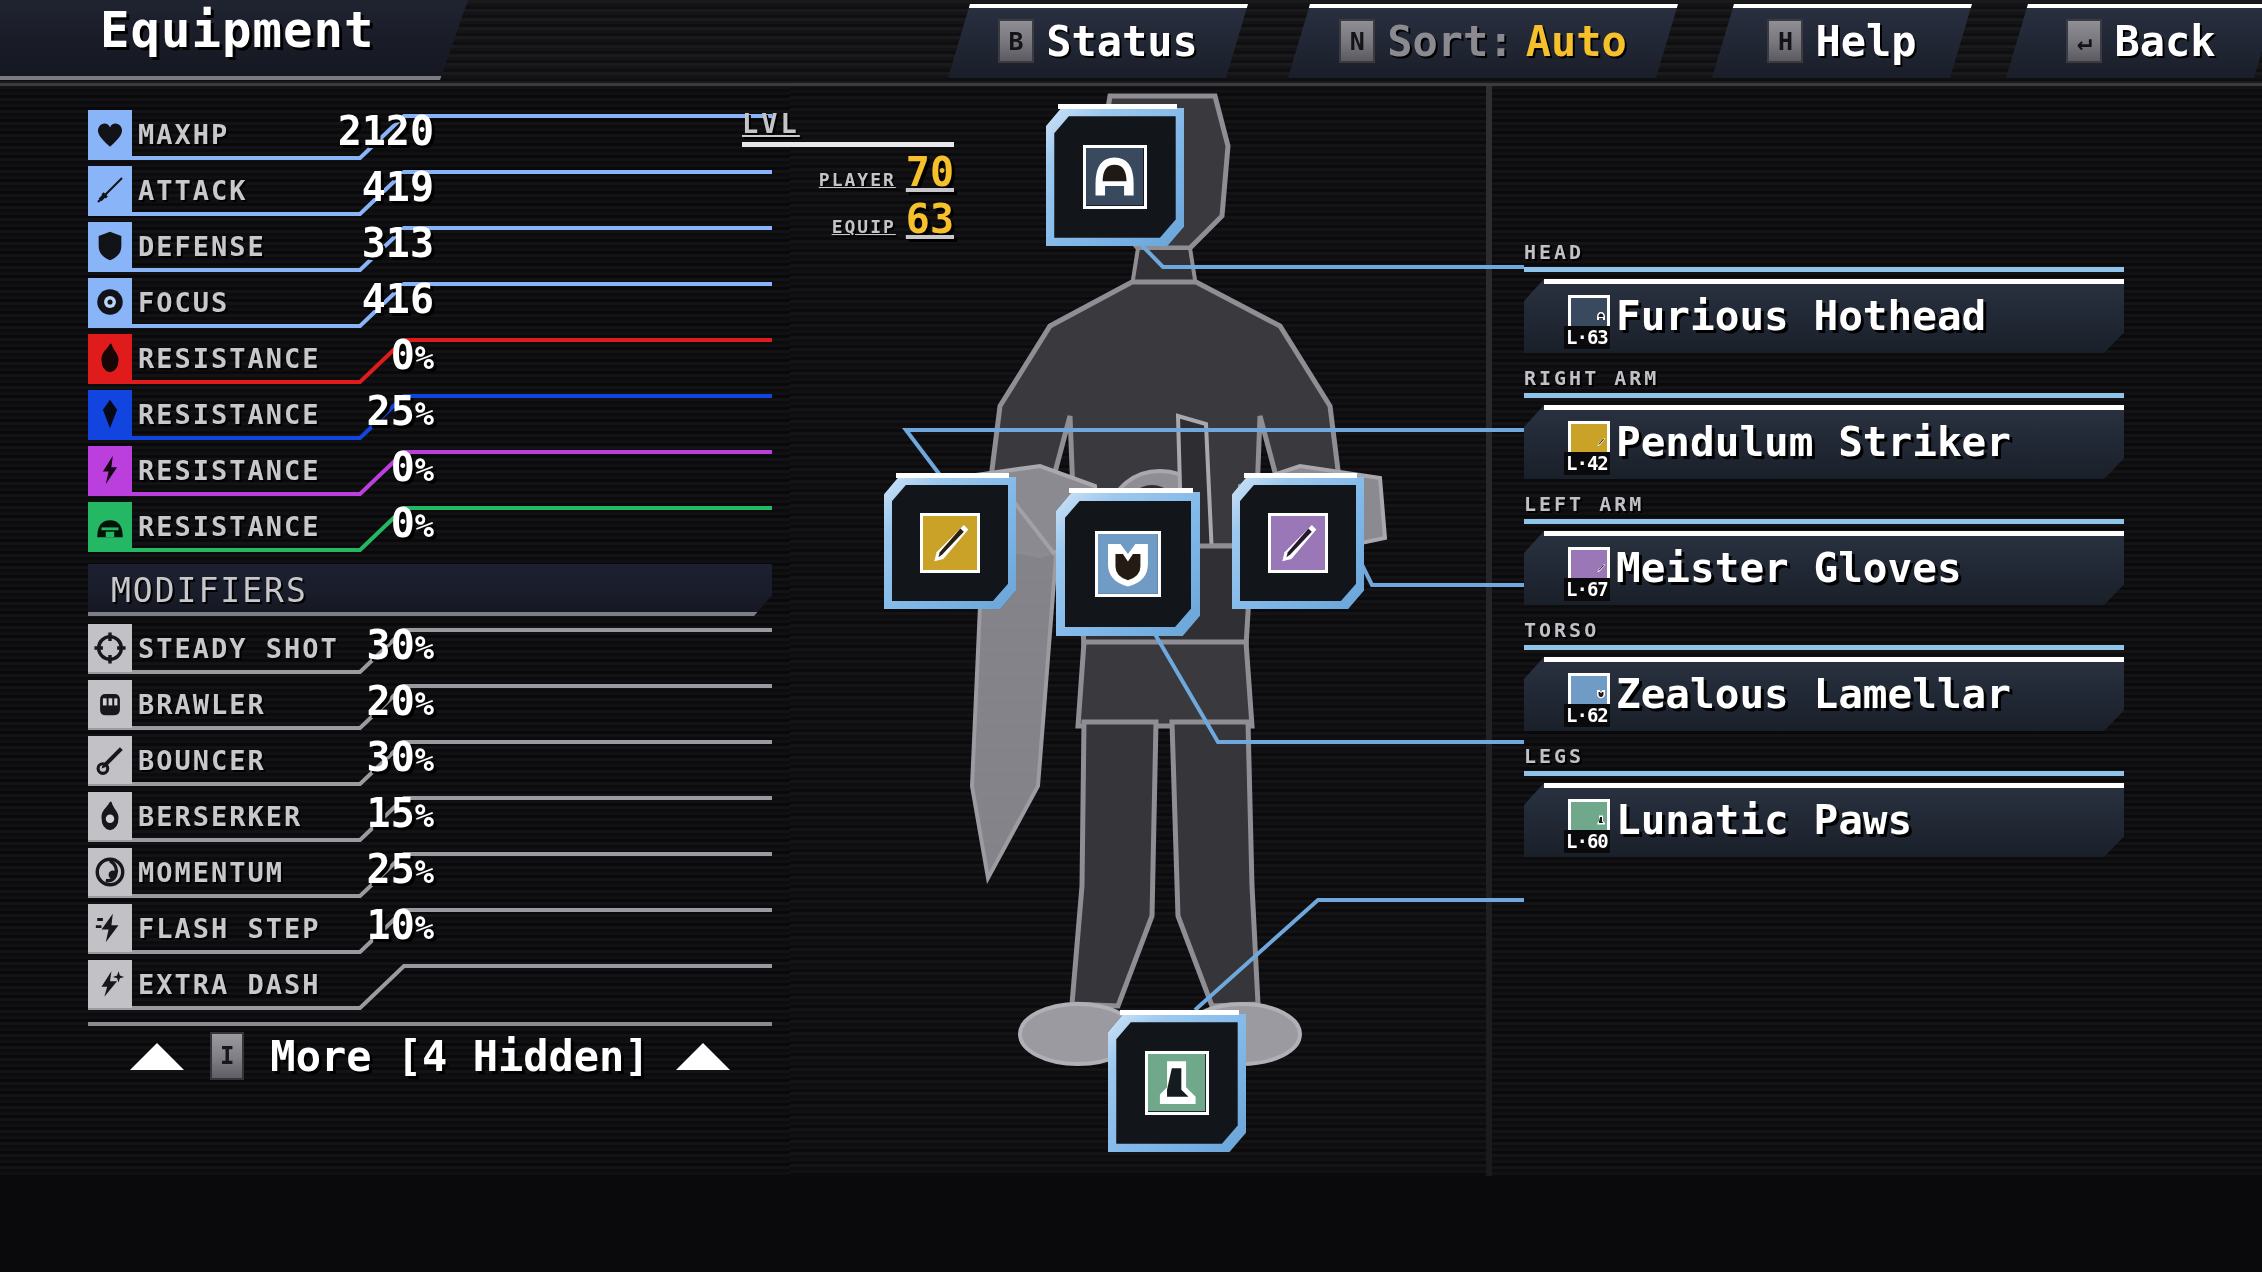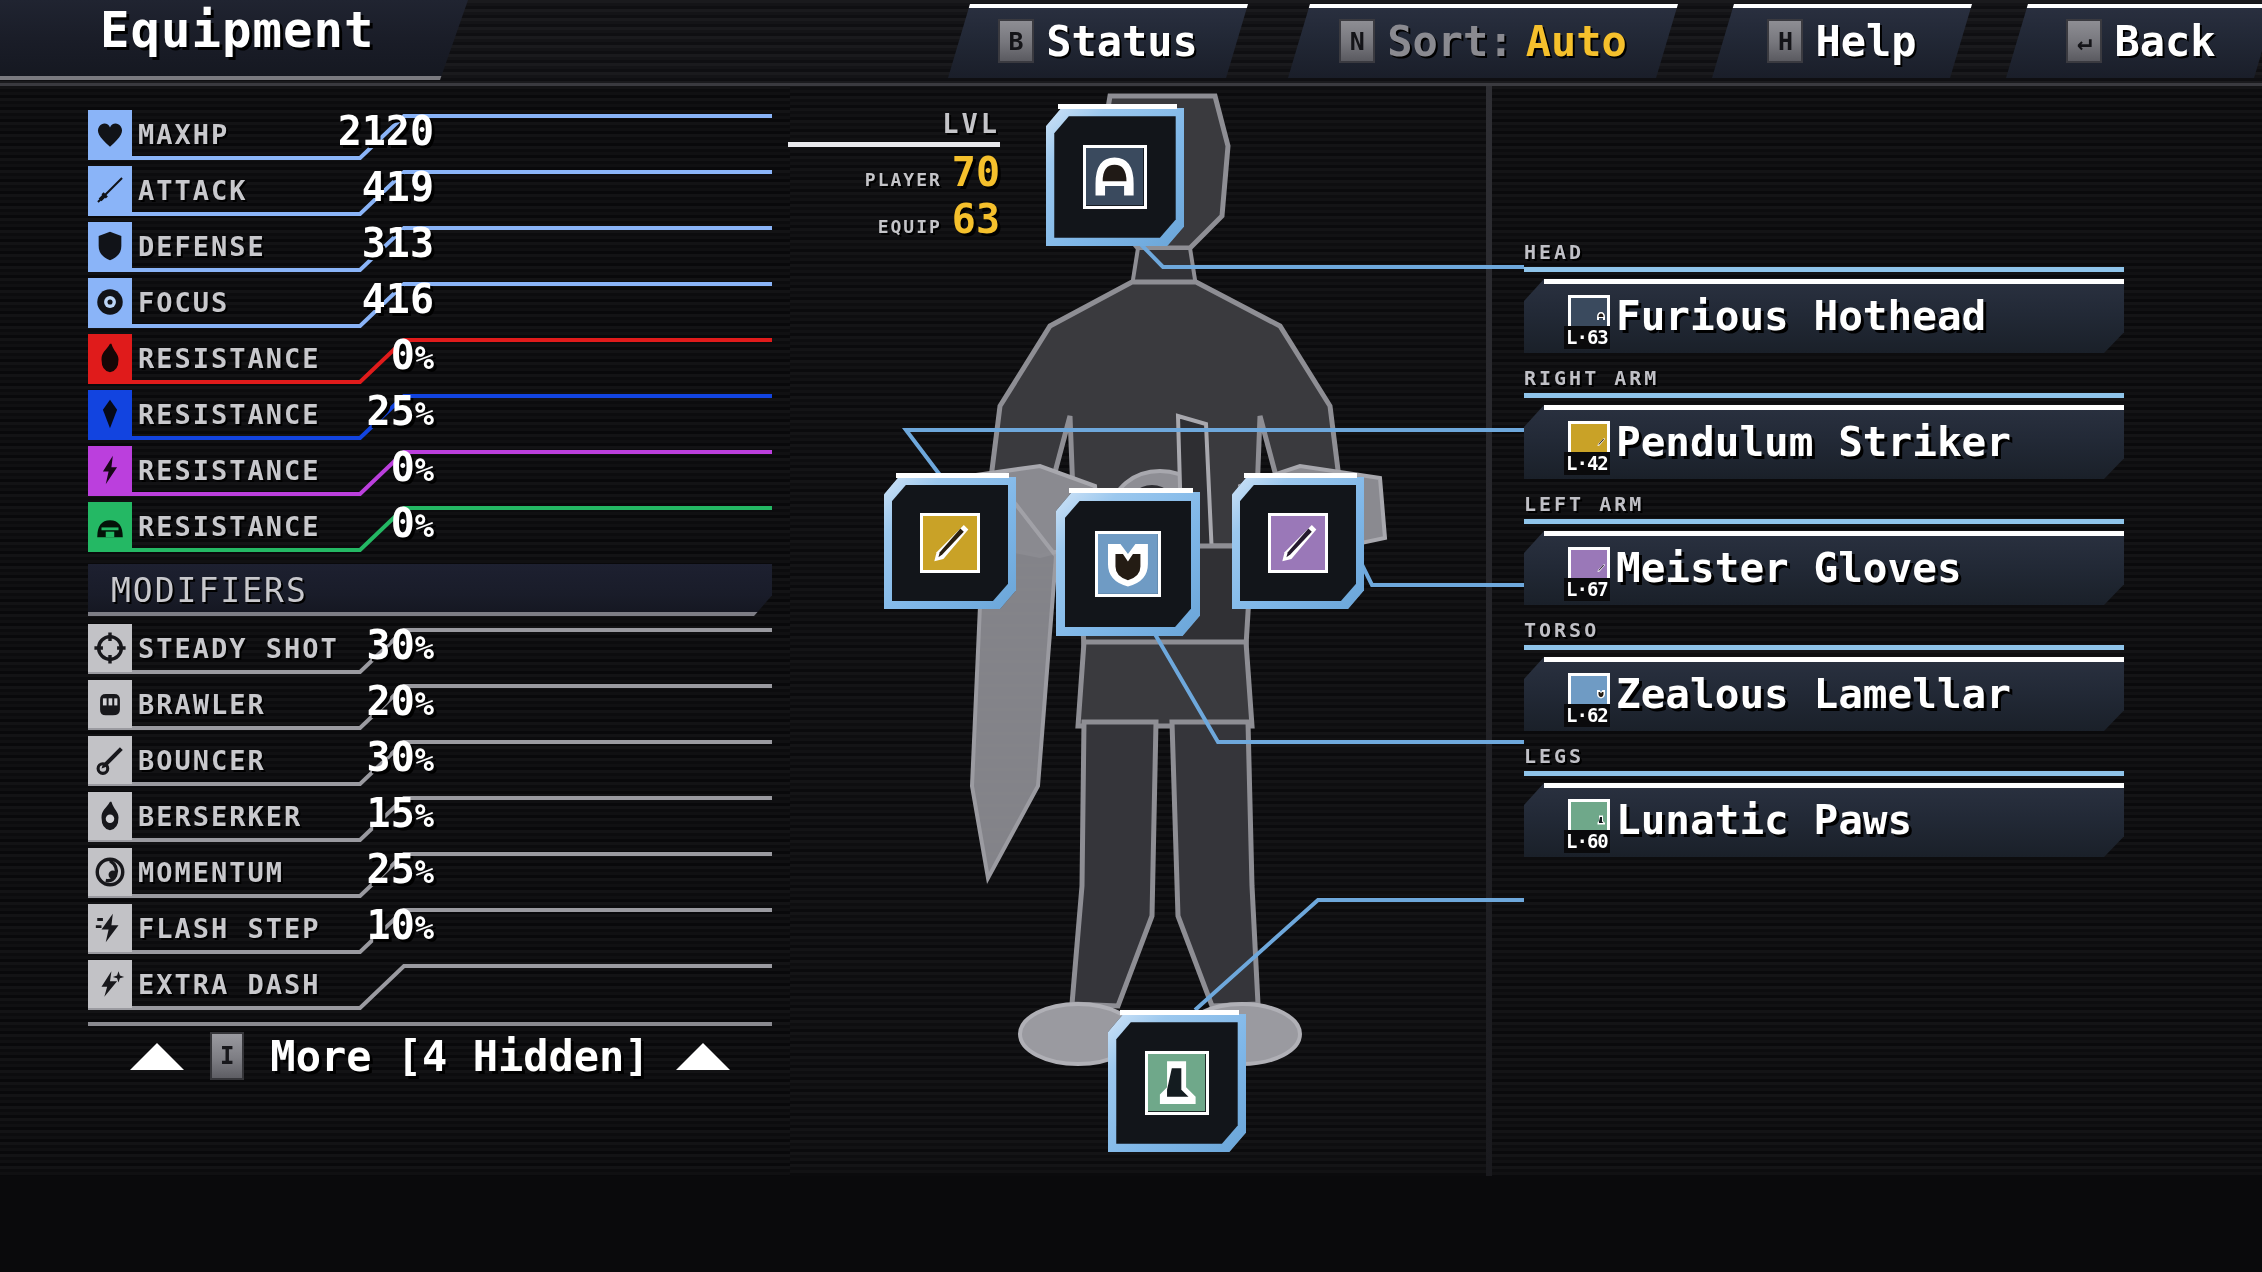--- a/index.html
+++ b/index.html
@@ -211,25 +211,25 @@
   }
   .more-text {
     color: #ffffff; font-size: 42px; font-weight: bold;
     text-shadow: 3px 3px 0 #000; letter-spacing: 0px;
     white-space: nowrap;
   }
 
   
   #lvl-box {
     position: absolute;
-    left: 788px; top: 108px;
+    left: 742px; top: 108px;
     width: 212px;
-    text-align: right;
     color: #c8c8cc;
     z-index: 6;
+    text-decoration: underline;
   }
   #lvl-box .lvl-title {
     font-size: 27px; letter-spacing: 3px; font-weight: bold;
     color: #c4c4c8; text-shadow: 2px 2px 0 #000;
   }
   #lvl-box .lvl-sep { height: 5px; background: #e8e8ec; margin: 3px 0 2px 0; }
   .lvl-line {
     display: flex; align-items: baseline; justify-content: flex-end; gap: 10px;
     margin-top: 1px;
   }

